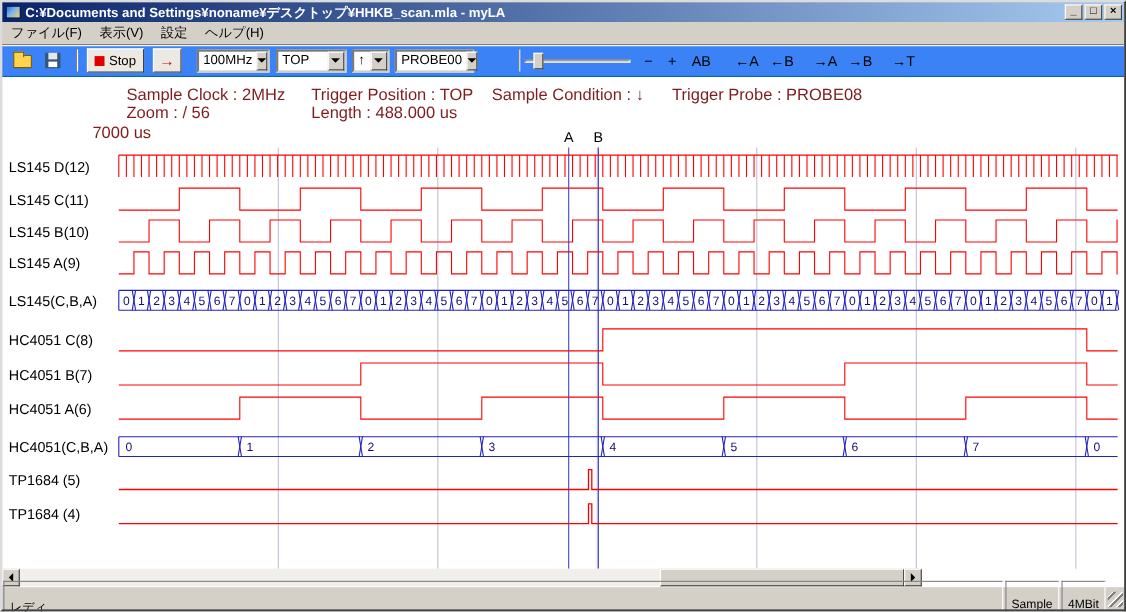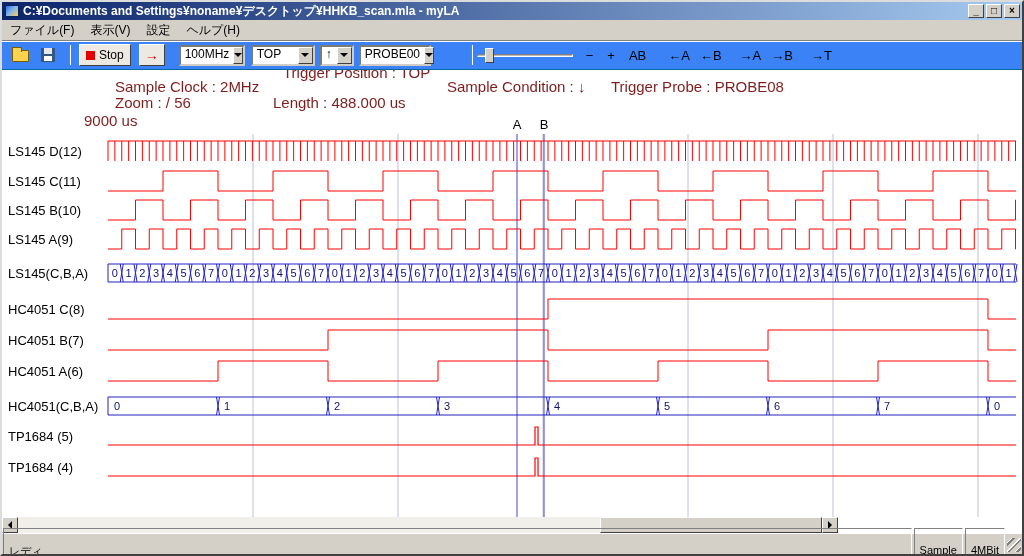--- a/index.html
+++ b/index.html
@@ -126,26 +126,26 @@
   <button class="txtbtn" style="margin-left:16px">←A</button>
   <button class="txtbtn" style="margin-left:4px">←B</button>
   <button class="txtbtn" style="margin-left:12px">→A</button>
   <button class="txtbtn" style="margin-left:4px">→B</button>
   <button class="txtbtn" style="margin-left:12px">→T</button>
 </div>
 
 <div class="content"></div>
 
 <div class="info-text" style="left:115px;top:78px">Sample Clock : 2MHz</div>
-<div class="info-text" style="left:283px;top:64px">Trigger Position : TOP</div>
+<div class="info-text" style="left:283px;top:78px">Trigger Position : TOP</div>
 <div class="info-text" style="left:447px;top:78px">Sample Condition : ↓</div>
 <div class="info-text" style="left:611px;top:78px">Trigger Probe : PROBE08</div>
 <div class="info-text" style="left:115px;top:94px">Zoom : /  56</div>
-<div class="info-text" style="left:273px;top:94px">Length : 488.000 us</div>
-<div class="info-text" style="left:84px;top:112px">9000 us</div>
+<div class="info-text" style="left:283px;top:94px">Length : 488.000 us</div>
+<div class="info-text" style="left:84px;top:112px">7000 us</div>
 
 <svg id="waveplot" width="1024" height="556">
     <line x1="253" y1="134" x2="253" y2="517" stroke="#c0c0d8" stroke-width="1"></line>
     <line x1="398" y1="134" x2="398" y2="517" stroke="#c0c0d8" stroke-width="1"></line>
     <line x1="543" y1="134" x2="543" y2="517" stroke="#c0c0d8" stroke-width="1"></line>
     <line x1="688" y1="134" x2="688" y2="517" stroke="#c0c0d8" stroke-width="1"></line>
     <line x1="833" y1="134" x2="833" y2="517" stroke="#c0c0d8" stroke-width="1"></line>
     <line x1="978" y1="134" x2="978" y2="517" stroke="#c0c0d8" stroke-width="1"></line>
     <line x1="517" y1="134" x2="517" y2="517" stroke="#4444cc" stroke-width="1"></line>
     <text x="517" y="129" fill="#000" font-size="13px" text-anchor="middle" font-family="&quot;Liberation Sans&quot;,sans-serif">A</text>

